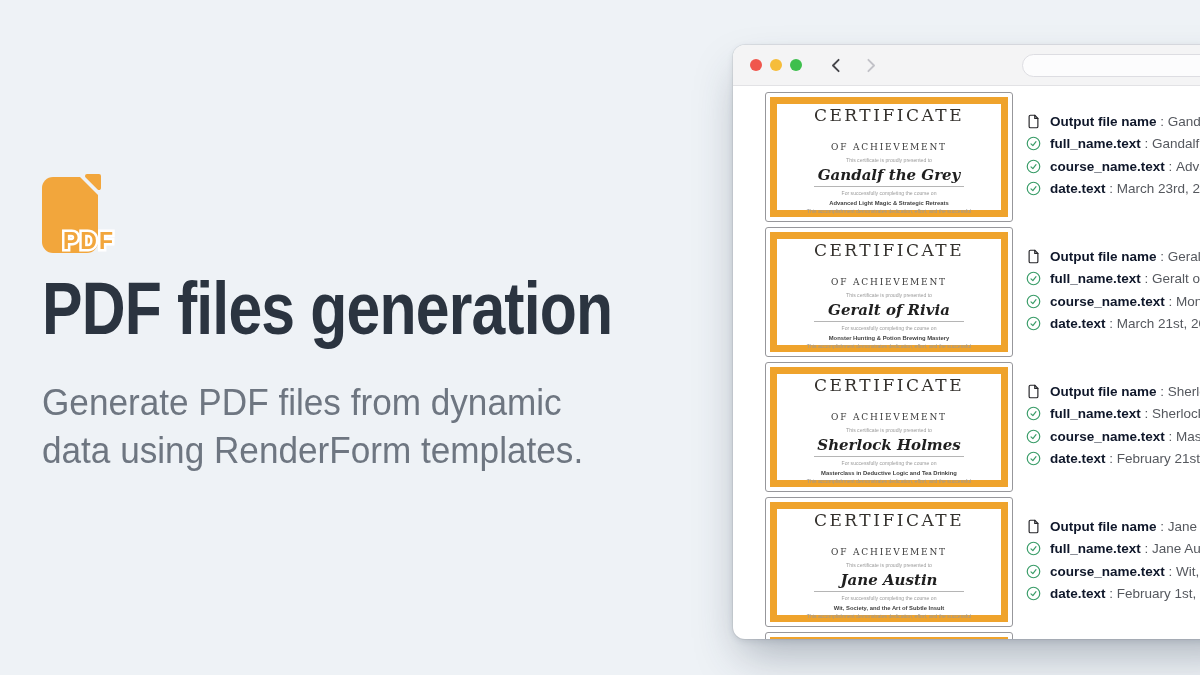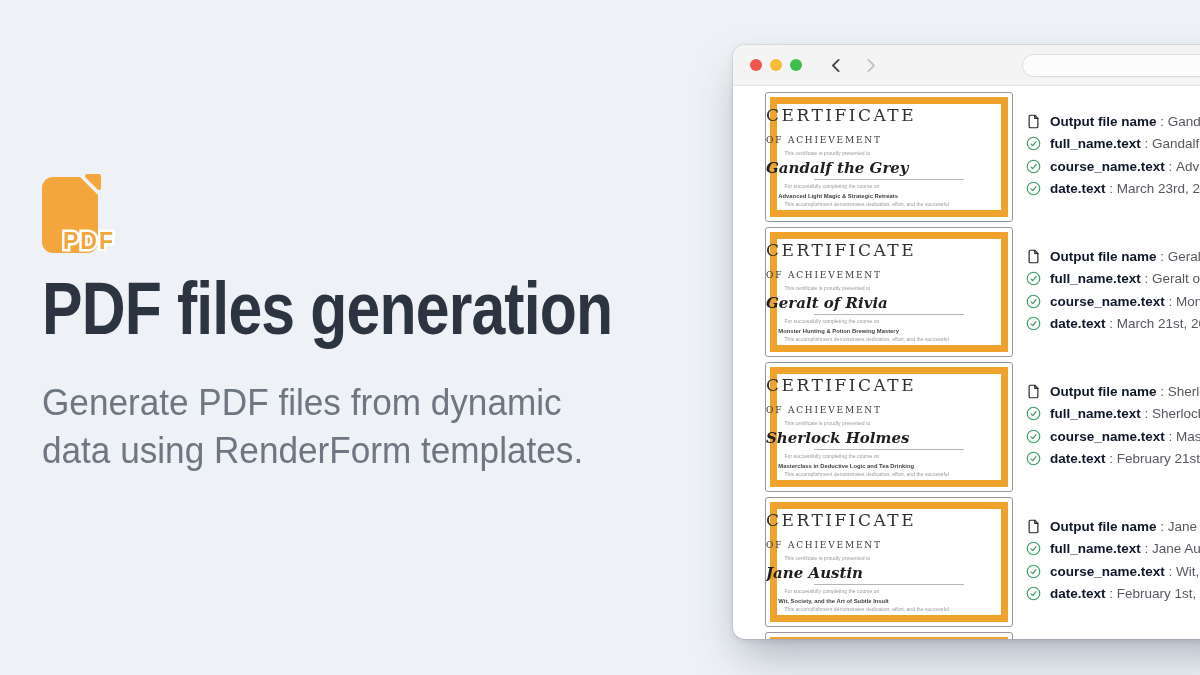--- a/index.html
+++ b/index.html
@@ -46,23 +46,23 @@
     background:#FCFCFD;border:1px solid #DDDDE2;border-radius:12px;box-sizing:border-box;
   }
   .content{padding:6px 0 0 32px;}
   .row{display:flex;margin-bottom:5px;}
   
   .thumb{
     position:relative;width:248px;height:130px;flex:none;background:#fff;
     border:1px solid #97979B;border-radius:3px;box-sizing:border-box;overflow:hidden;
   }
   .frame{position:absolute;inset:4px;border:7px solid var(--cert-border,#EFA32C);}
-  .cert{position:relative;text-align:left;padding-top:12px;color:#33302C;}
+  .cert{position:relative;text-align:center;padding-top:12px;color:#33302C;}
   .cert-title{font-family:"DejaVu Serif",serif;font-size:17px;letter-spacing:2.5px;line-height:20px;}
-  .cert-sub{font-family:"DejaVu Serif",serif;font-size:9px;letter-spacing:1.8px;margin-top:10px;color:#3A3A3A;}
+  .cert-sub{font-family:"DejaVu Serif",serif;font-size:9px;letter-spacing:1.8px;margin-top:17px;color:#3A3A3A;}
   .cert-tiny{font-size:6px;color:#9A9A9A;transform:scale(.85);transform-origin:center top;}
   .cert-presented{margin-top:6px;}
   .cert-name{
     font-family:"DejaVu Serif",serif;font-style:italic;font-weight:bold;
     font-size:15px;margin-top:2px;color:#1F1F1F;
   }
   .cert-rule{width:150px;border-bottom:1px solid #B5B5B5;margin:2px auto 0;}
   .cert-completing{margin-top:4px;}
   .cert-course{font-size:6.5px;font-weight:bold;color:#3F3F3F;margin-top:3px;transform:scale(.9);transform-origin:center top;}
   .cert-accomplish{margin-top:2px;}

